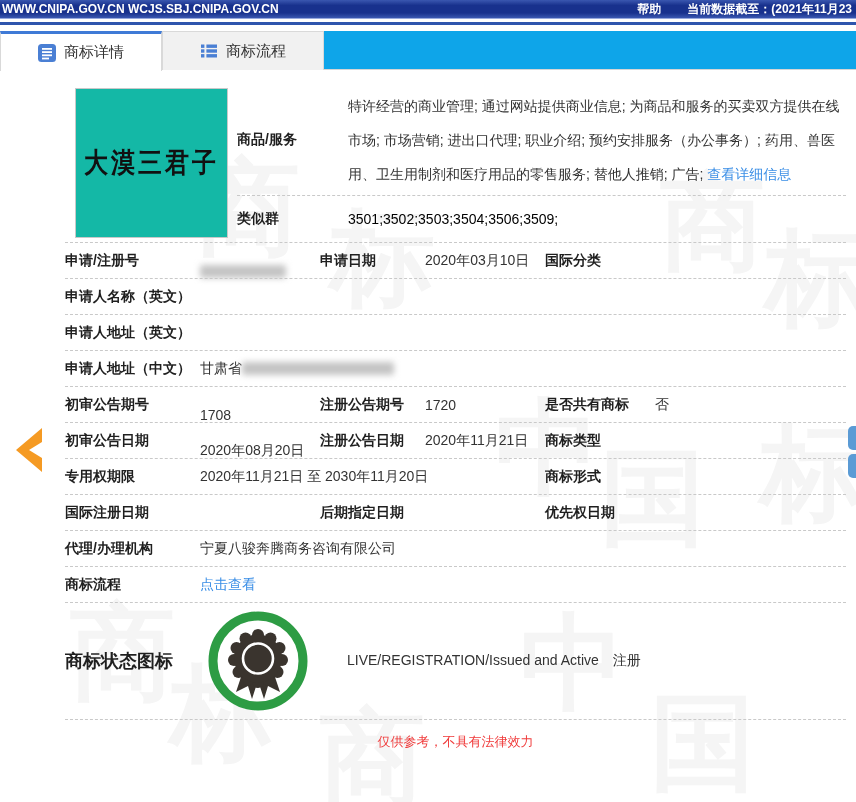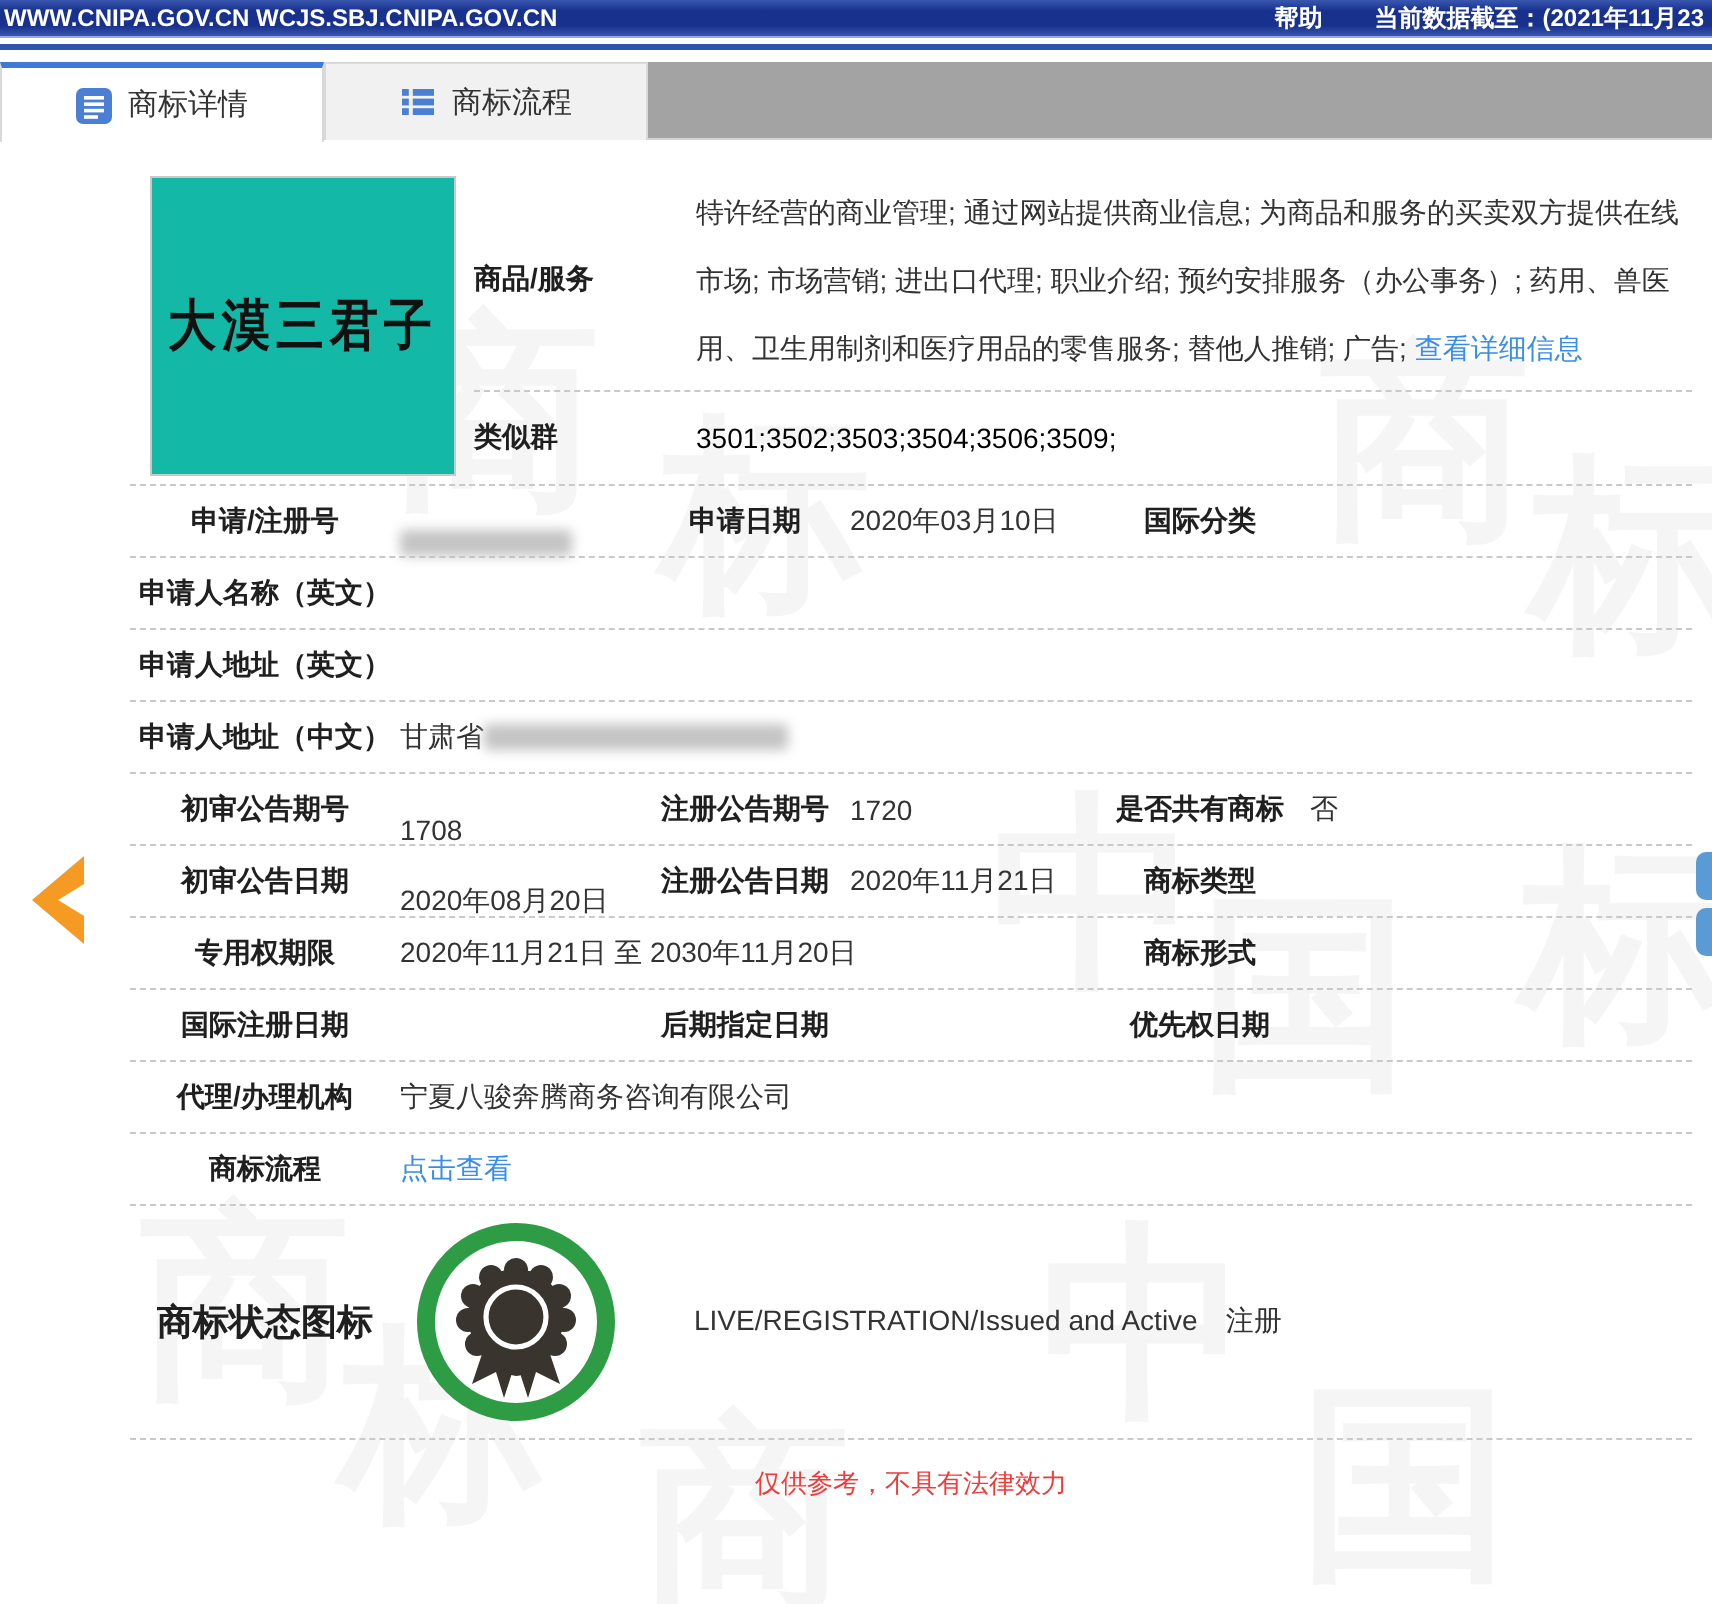--- a/index.html
+++ b/index.html
@@ -14,39 +14,39 @@
     border-bottom:1px solid #98a9dd;
     display:flex; align-items:center; justify-content:space-between;
     color:#fff; font-size:12px; font-weight:bold; padding:0 4px 0 2px;
     white-space:nowrap; overflow:hidden;
   }
   .topbar-right { display:flex; gap:26px; align-items:center; }
   .topbar-right a { color:#fff; text-decoration:none; cursor:pointer; }
   .blue-rule { position:absolute; left:0; top:22px; width:856px; height:3px; background:#2e55ad; }
 
   
-  .tabs { position:absolute; left:0; top:31px; width:856px; height:39px; display:flex; border-bottom:1px solid #d5d5d5; background:#a3a3a3; }
+  .tabs { position:absolute; left:0; top:31px; width:856px; height:39px; display:flex; border-bottom:1px solid #d5d5d5; background:#0ea5e9; }
   .tab {
     width:162px; height:39px; display:flex; align-items:center; justify-content:center; gap:8px;
     font-size:15px; color:#333; cursor:pointer;
     background:#f1f1f1; border:1px solid #d9d9d9; border-bottom:none;
   }
   .tab.active {
     background:#fff; border-top:3px solid #3f7ad6; border-left:1px solid #d9d9d9; border-right:1px solid #d9d9d9;
     position:relative; z-index:2; height:40px; margin-bottom:-1px;
   }
   .tab .ticon { display:inline-flex; width:18px; height:18px; }
 
   
   .wm { position:absolute; color:#f5f5f5; font-size:105px; font-weight:bold; pointer-events:none; line-height:1; z-index:0; }
 
   
   .content { position:absolute; left:65px; top:85px; width:781px; z-index:1; }
   .row { display:flex; align-items:center; height:36px; border-bottom:1px dashed #c9c9c9; font-size:14px; color:#333; }
-  .lbl { font-weight:bold; color:#1f1f1f;text-align:center; }
+  .lbl { font-weight:bold; color:#1f1f1f; }
   .c-l1 { width:135px; } .c-v1 { width:120px;margin-top:20px; } .c-l2 { width:105px; } .c-v2 { width:120px; }
   .c-l3 { width:110px; } .c-v3 { flex:1; } .c-vwide { width:345px; }
 
   .block1 { position:relative; height:158px; border-bottom:1px dashed #c9c9c9; }
   .tm-image-box {
     position:absolute; left:10px; top:3px; width:153px; height:150px;
     border:1px solid #c9c9c9; background:#14b8a6;
     display:flex; align-items:center; justify-content:center;
   }
   .tm-image-text { font-family:"DejaVu Serif","Liberation Serif",serif; font-weight:bold; font-size:24px; letter-spacing:3px; color:#111; transform:scaleY(1.15); }

